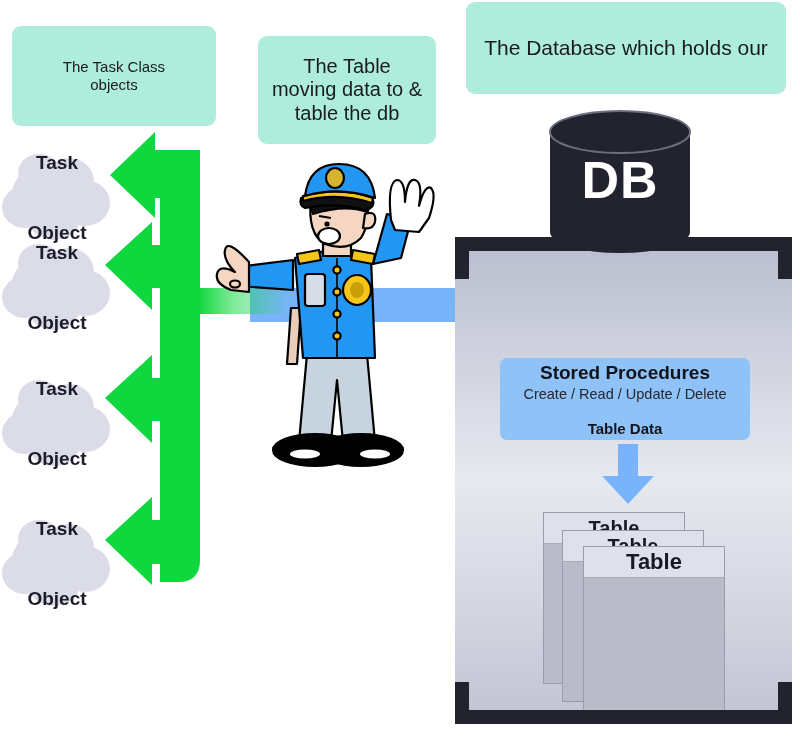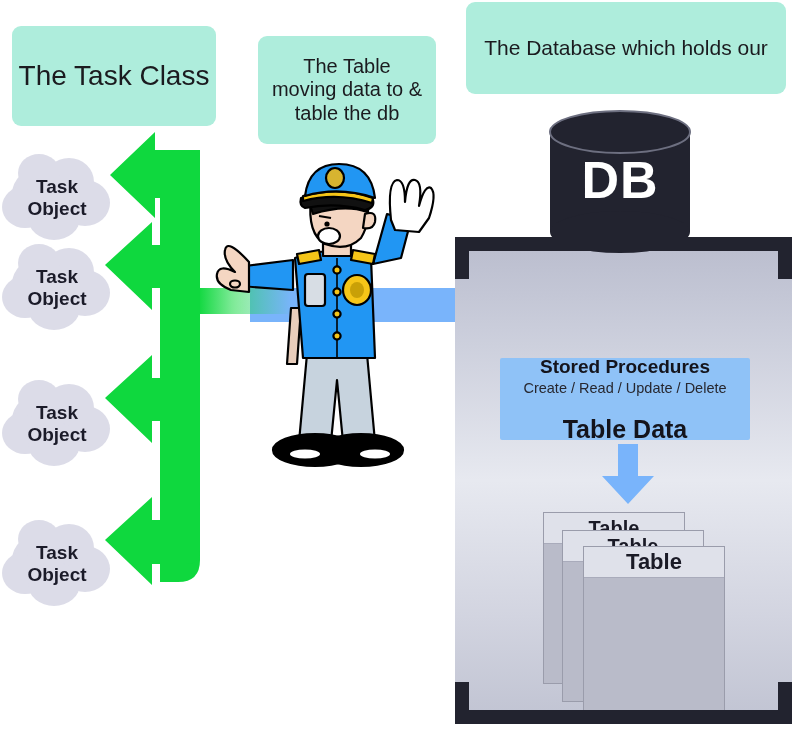--- a/index.html
+++ b/index.html
@@ -27,21 +27,21 @@
     font-weight: normal;
     text-align: center;
     line-height: 1.17;
     display: flex;
     align-items: center;
     justify-content: center;
     box-sizing: border-box;
   }
   #callout-task-class {
     left: 12px; top: 26px; width: 204px; height: 100px;
-    font-size: 28px;
+    font-size: 15px;
     padding: 4px 6px;
   }
   #callout-controller {
     left: 258px; top: 36px; width: 178px; height: 108px;
     font-size: 20px;
     padding: 4px 6px;
   }
   #callout-database {
     left: 466px; top: 2px; width: 320px; height: 92px;
     font-size: 21px;
@@ -59,21 +59,21 @@
     background: #dcdce8;
     border-radius: 50%;
   }
   .cloud .cloud-label {
     position: absolute;
     left: 0; top: 0;
     width: 110px; height: 92px;
     display: flex;
     flex-direction: column;
     align-items: center;
-    justify-content: center;
+    justify-content: space-between;
     font-size: 19px;
     font-weight: bold;
     color: #1b1b29;
     line-height: 1.16;
     z-index: 4;
     text-align: center;
   }
   .cloud-1 { left: 2px;  top: 152px; }
   .cloud-2 { left: 2px;  top: 242px; }
   .cloud-3 { left: 2px;  top: 378px; }
@@ -147,37 +147,37 @@
     background: #22232f;
     z-index: 5;
   }
 
   
   #sp-box {
     position: absolute;
     left: 500px; top: 358px;
     width: 250px; height: 82px;
     background: #8fc2f7;
-    border-radius: 2px;
+    border-radius: 7px;
     z-index: 4;
     display: flex;
     flex-direction: column;
     align-items: center;
     justify-content: center;
     box-sizing: border-box;
     padding-top: 2px;
   }
   #sp-title {
     font-size: 19px; font-weight: bold; color: #14141c; line-height: 1.15;
   }
   #sp-crud {
     font-size: 14.5px; color: #27272f; line-height: 1.3; margin-top: 1px;
   }
   #sp-data {
-    font-size: 25px; font-weight: bold; color: #14141c; line-height: 1.2; margin-top: 17px;
+    font-size: 15px; font-weight: bold; color: #14141c; line-height: 1.2; margin-top: 17px;
   }
 
   
   #down-arrow {
     position: absolute;
     left: 600px; top: 444px;
     width: 56px; height: 62px;
     z-index: 4;
   }
 
@@ -380,20 +380,21 @@
   <div class="table-card" id="table-card-2">
     <div class="table-head">Table</div>
   </div>
   <div class="table-card" id="table-card-3">
     <div class="table-head">Table</div>
   </div>
 
   <div class="callout" id="callout-task-class">
     <div>
       <div>The Task Class</div>
+      <div>objects</div>
     </div>
   </div>
 
   <div class="callout" id="callout-controller">
     <div>
       <div>The Table</div>
       <div>moving data to &amp;</div>
       <div>table the db</div>
     </div>
   </div>

